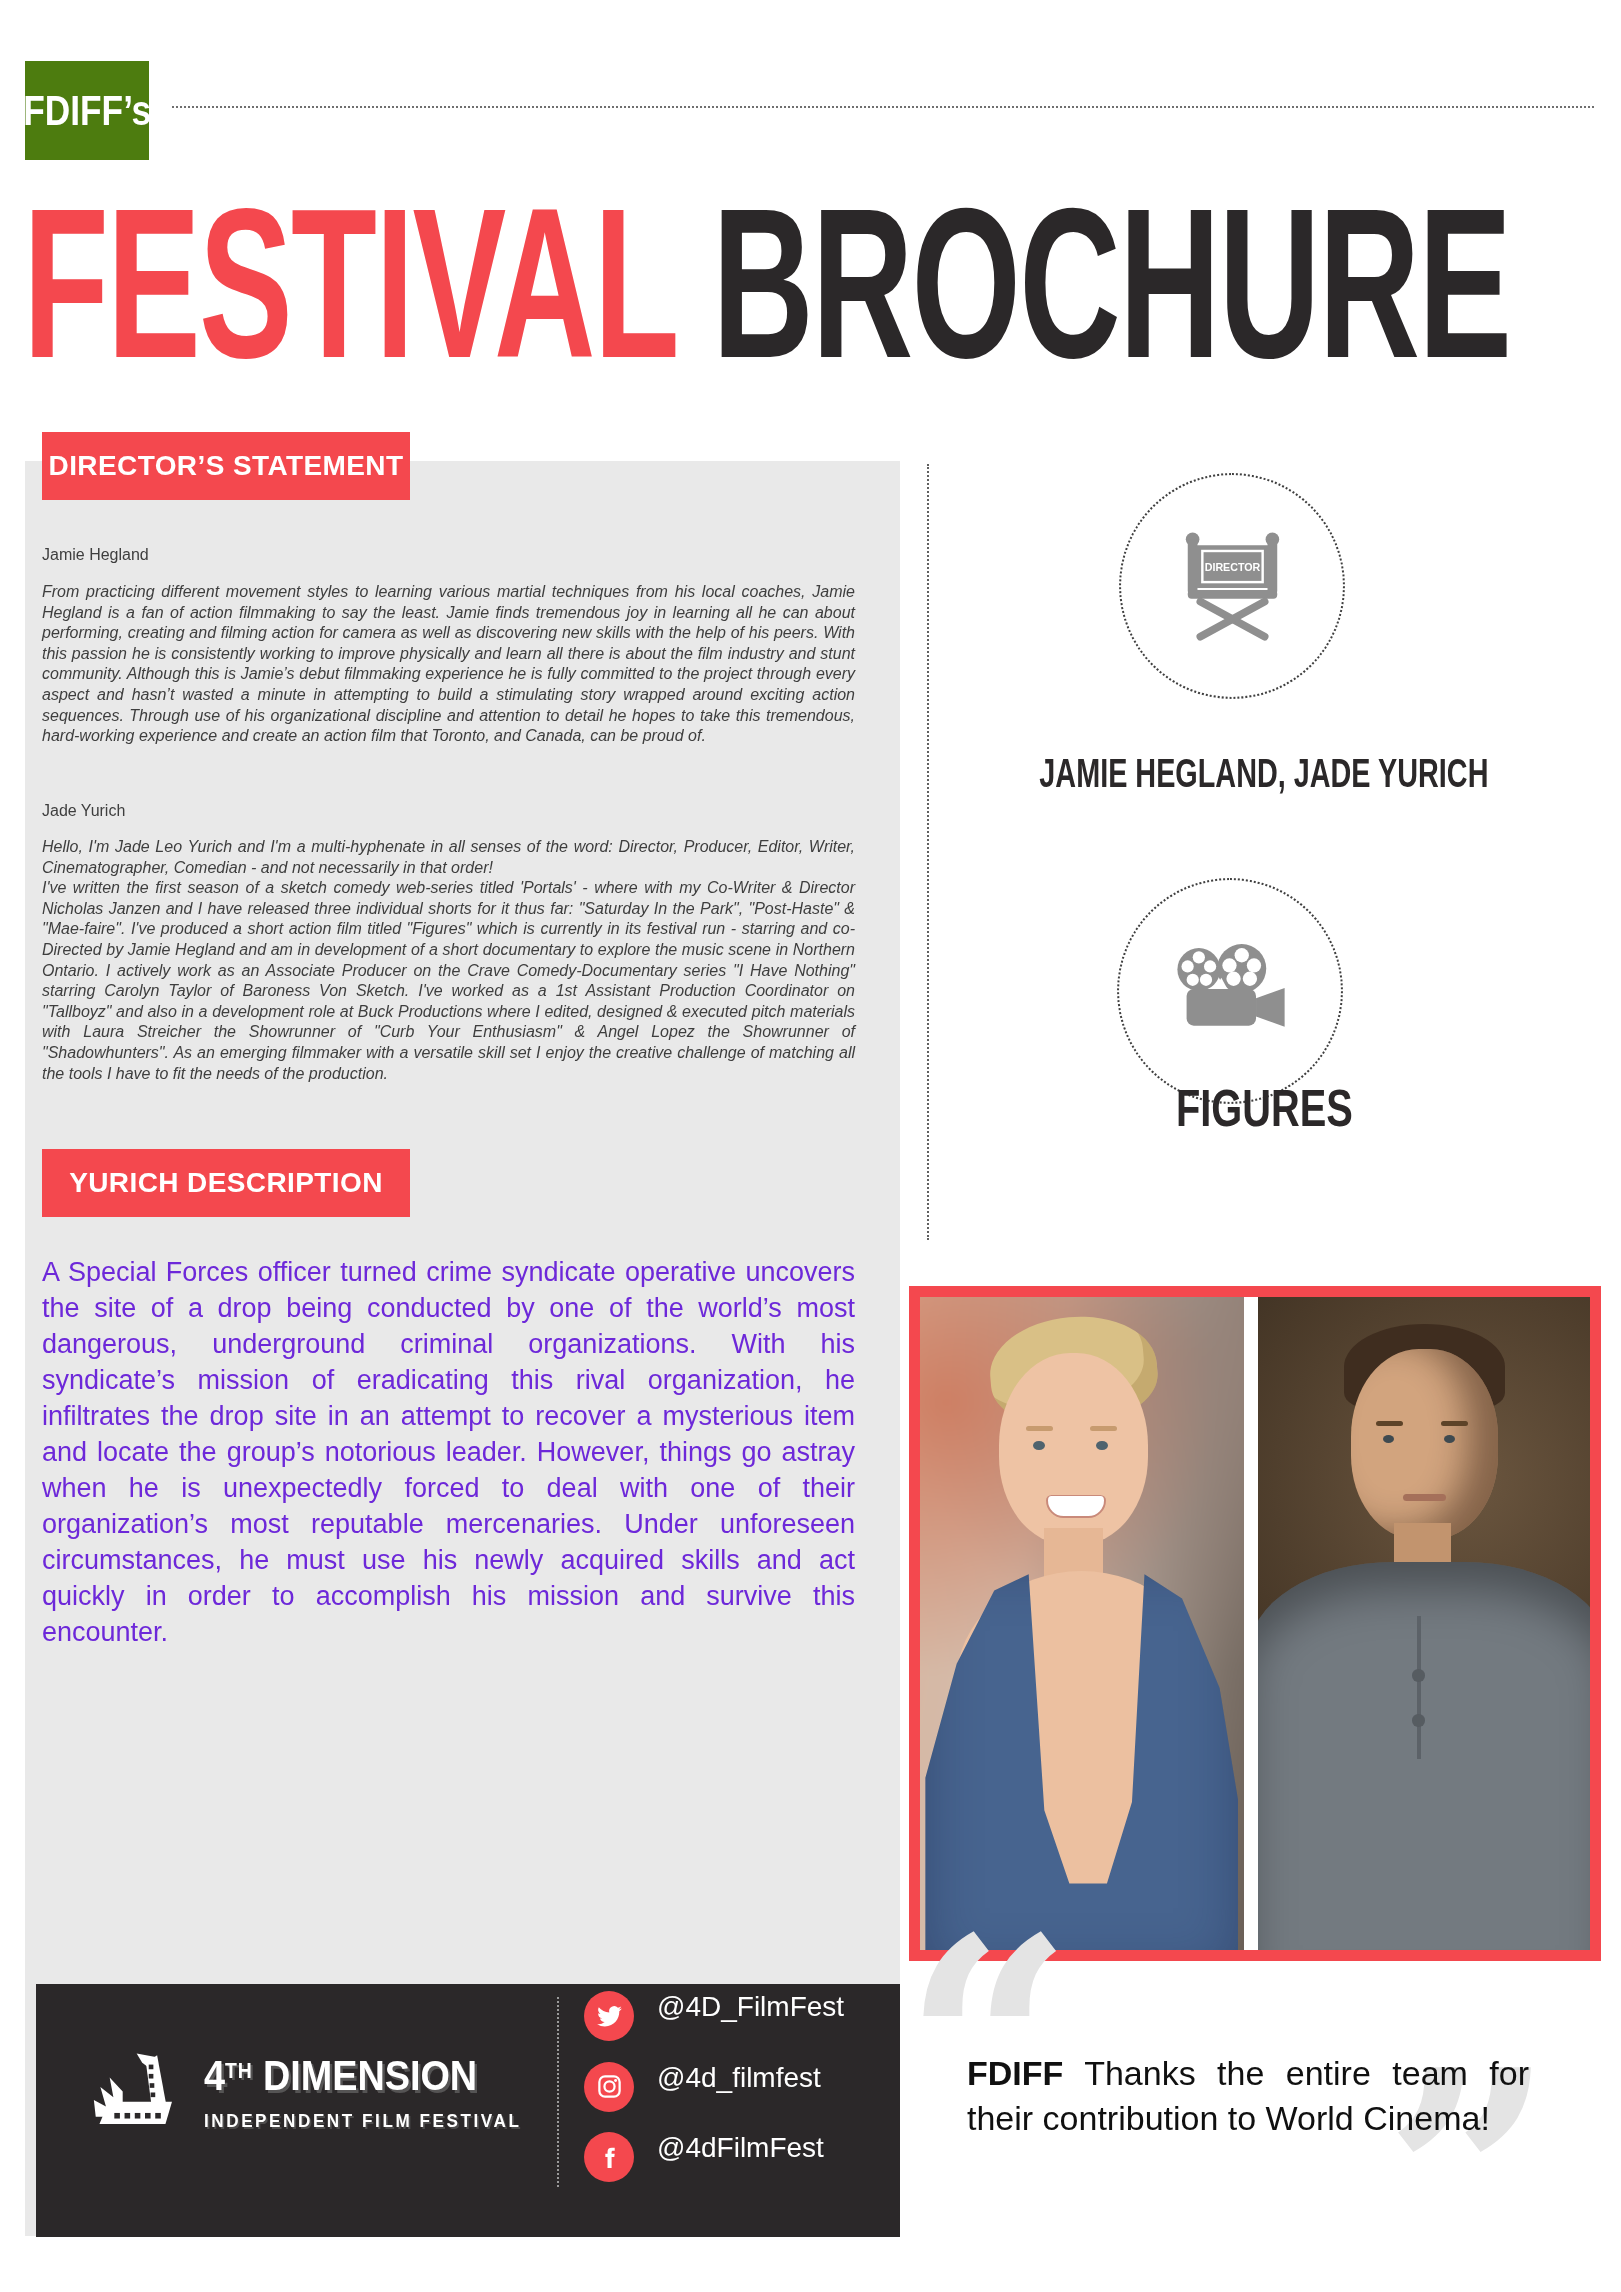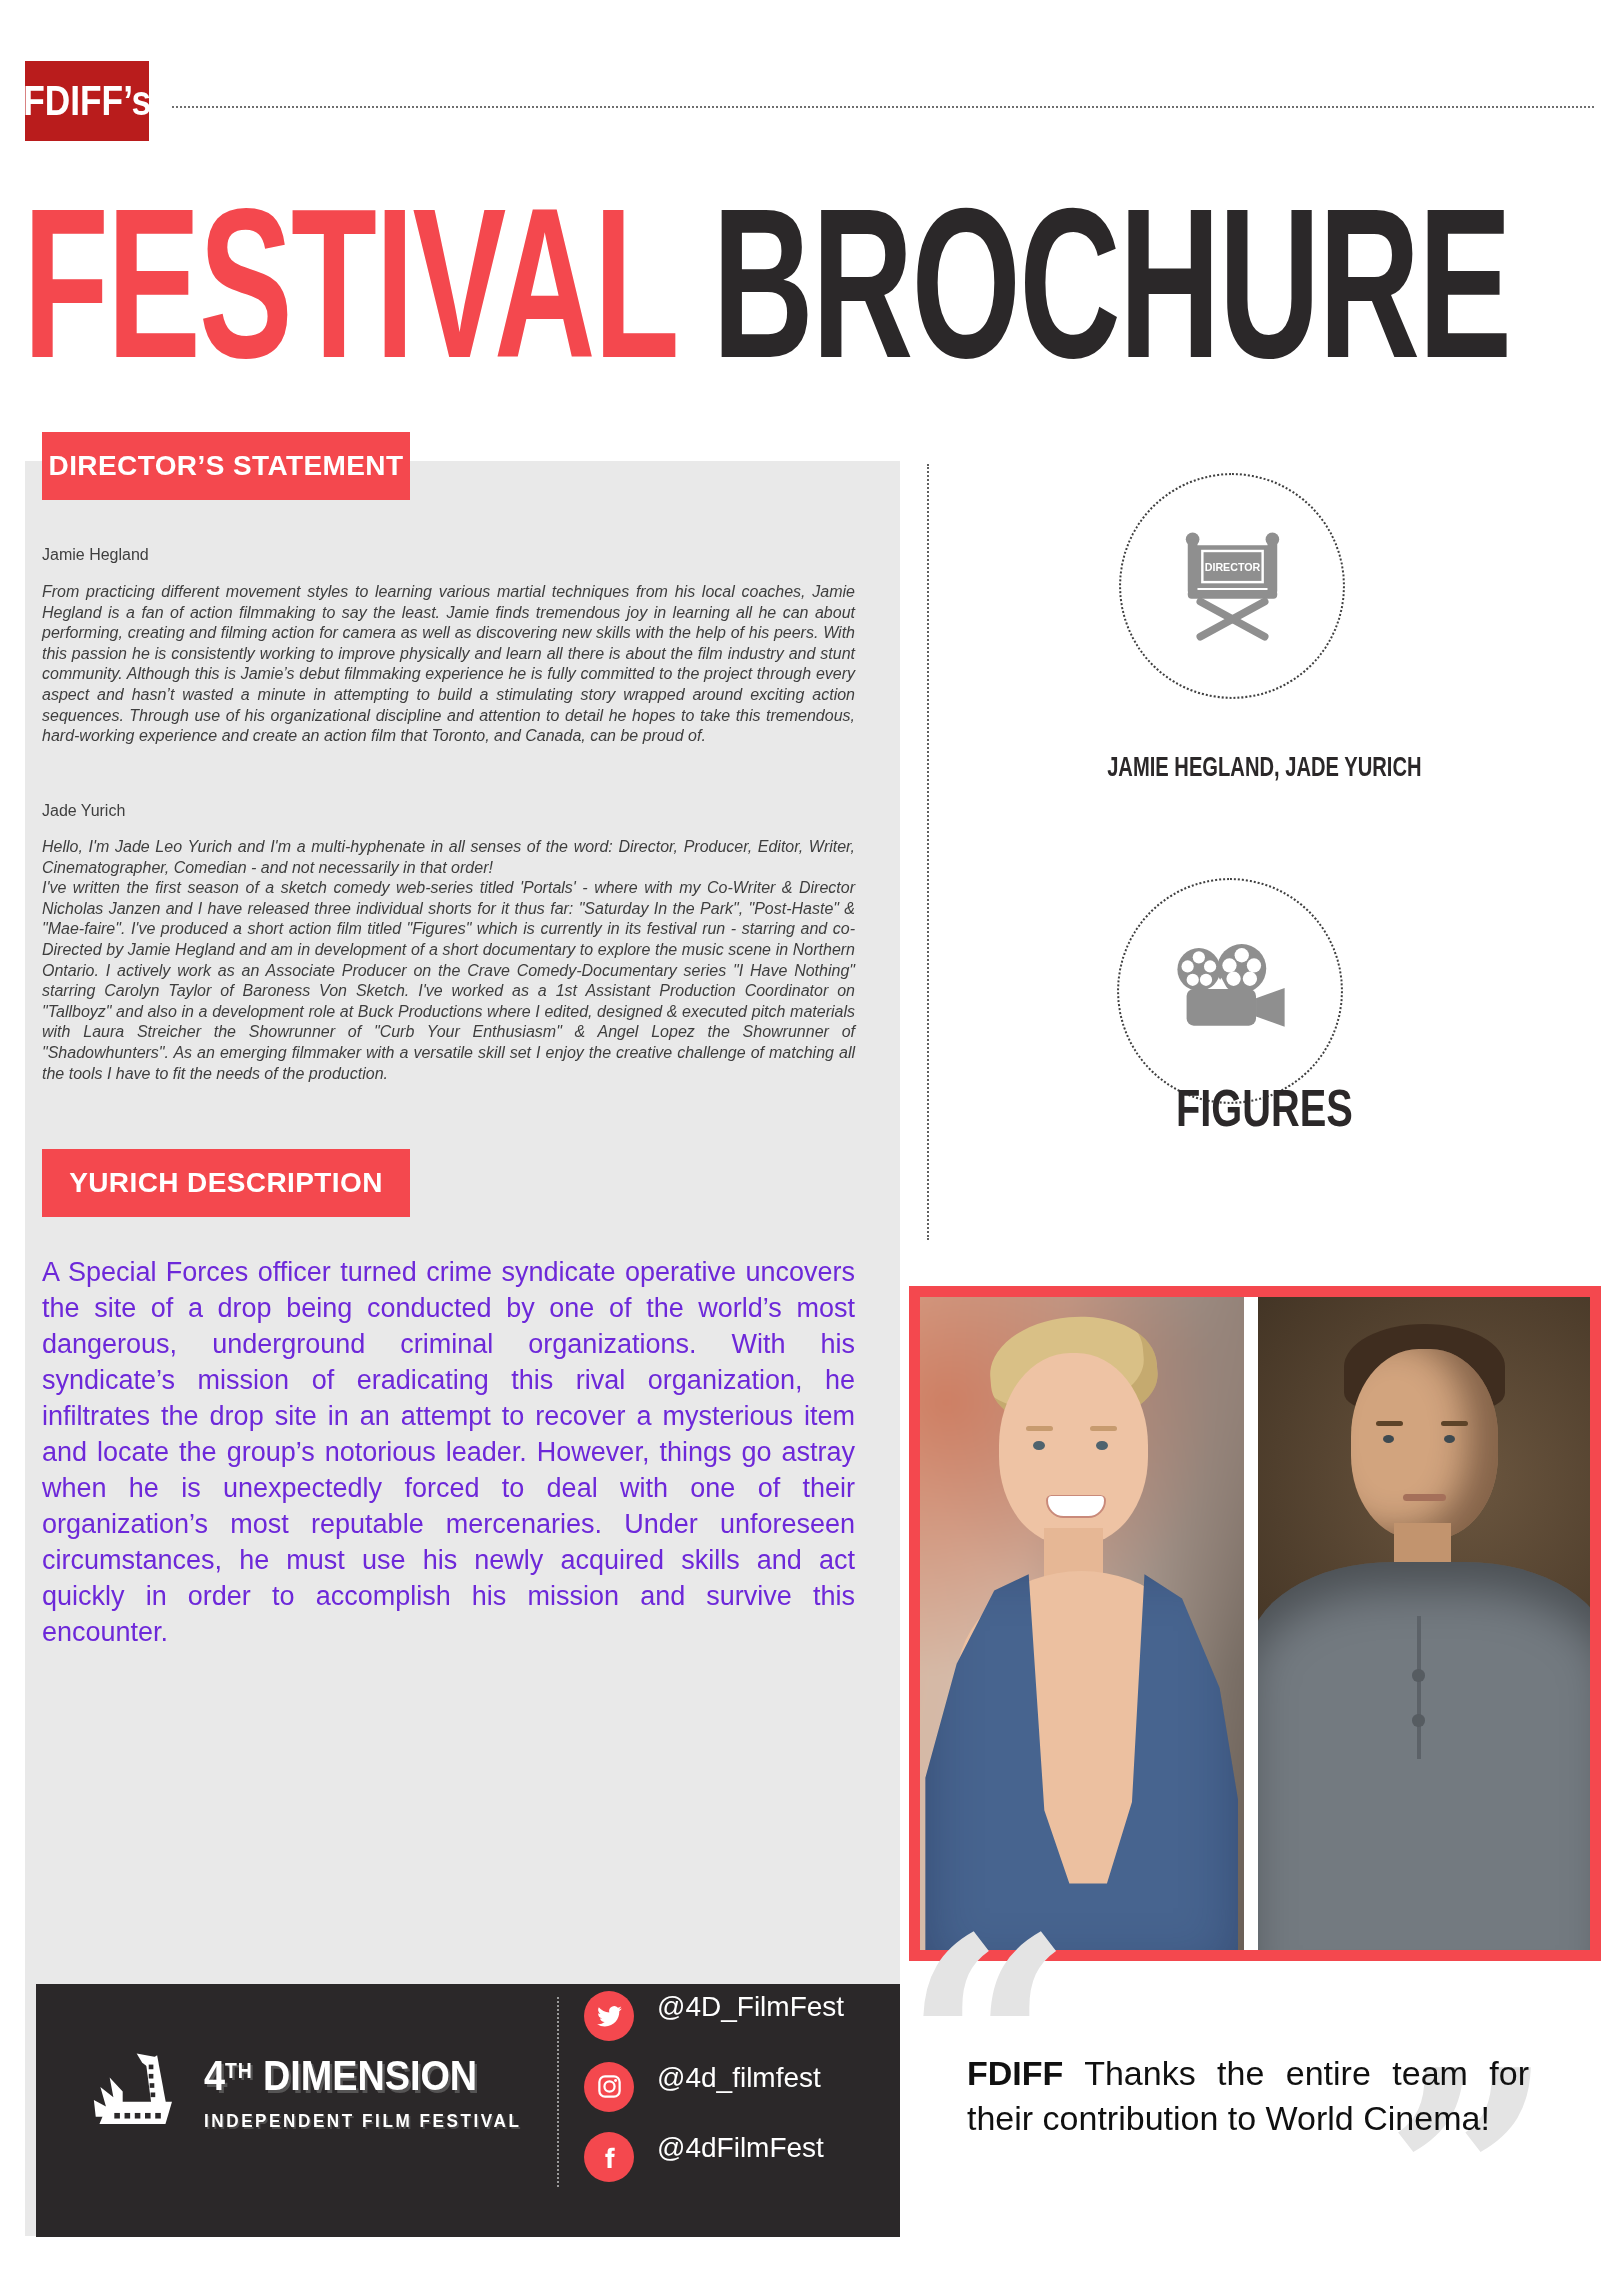--- a/index.html
+++ b/index.html
@@ -1,20 +1,20 @@
 <!DOCTYPE html>
 <html style="font-size:14.3px"><head>
 <meta charset="utf-8">
 <style>
   html,body{margin:0;padding:0;background:#fff;}
   #page{position:relative;width:1621px;height:2293px;background:#ffffff;overflow:hidden;
         font-family:"Liberation Sans",sans-serif;color:#2b2829;}
 
   
-  .brand-box{position:absolute;left:25px;top:61px;width:124px;height:80px;background:#b91c1c;
+  .brand-box{position:absolute;left:25px;top:61px;width:124px;height:99px;background:#4d7c0f;
              display:flex;align-items:center;justify-content:center;}
   .brand-box span{color:#fff;font-size:42px;font-weight:700;display:inline-block;
                   transform:scaleX(.84);white-space:nowrap;}
   .top-dotted{position:absolute;left:172px;top:106px;width:1422px;height:0;
               border-top:2.7px dotted #6f6f6f;}
   .main-title{position:absolute;left:23px;top:201px;width:1585px;height:165px;white-space:nowrap;}
   .main-title .inner{display:inline-block;transform:scaleX(.66);transform-origin:left top;
                      font-size:213px;line-height:165px;font-weight:800;letter-spacing:-2.7px;}
   .t-red{color:#f4484e;}
   .t-dark{color:#2b2829;margin-left:52px;}
@@ -39,21 +39,21 @@
 
   
   .v-dotted{position:absolute;left:927px;top:464px;height:776px;width:0;border-left:2.7px dotted #606060;}
   .icon-circle{position:absolute;width:222px;height:222px;border:2.7px dotted #3f3f3f;border-radius:50%;
                background:#fff;display:flex;align-items:center;justify-content:center;}
   #circle-director{left:1119px;top:473px;}
   #circle-camera{left:1117px;top:878px;}
   .right-caption{position:absolute;left:927px;width:674px;display:flex;justify-content:center;
                  font-weight:800;color:#2b2829;white-space:nowrap;}
   .right-caption .inner{display:inline-block;transform:scaleX(.72);}
-  #names-caption{top:751px;font-size:28px;}
+  #names-caption{top:751px;font-size:40px;}
   #figures-caption{top:1079px;font-size:51px;}
 
   
   .photo-frame{position:absolute;left:909px;top:1286px;width:692px;height:675px;box-sizing:border-box;
                border:11.6px solid #f4484e;background:#fff;display:flex;}
   .portrait{position:relative;overflow:hidden;height:100%;}
   .portrait-left{width:324px;}
   .photo-gap{width:14.3px;background:#fff;height:100%;}
   .portrait-right{flex:1;}
   .pl-bg{position:absolute;left:-18px;top:-18px;right:-18px;bottom:-18px;

